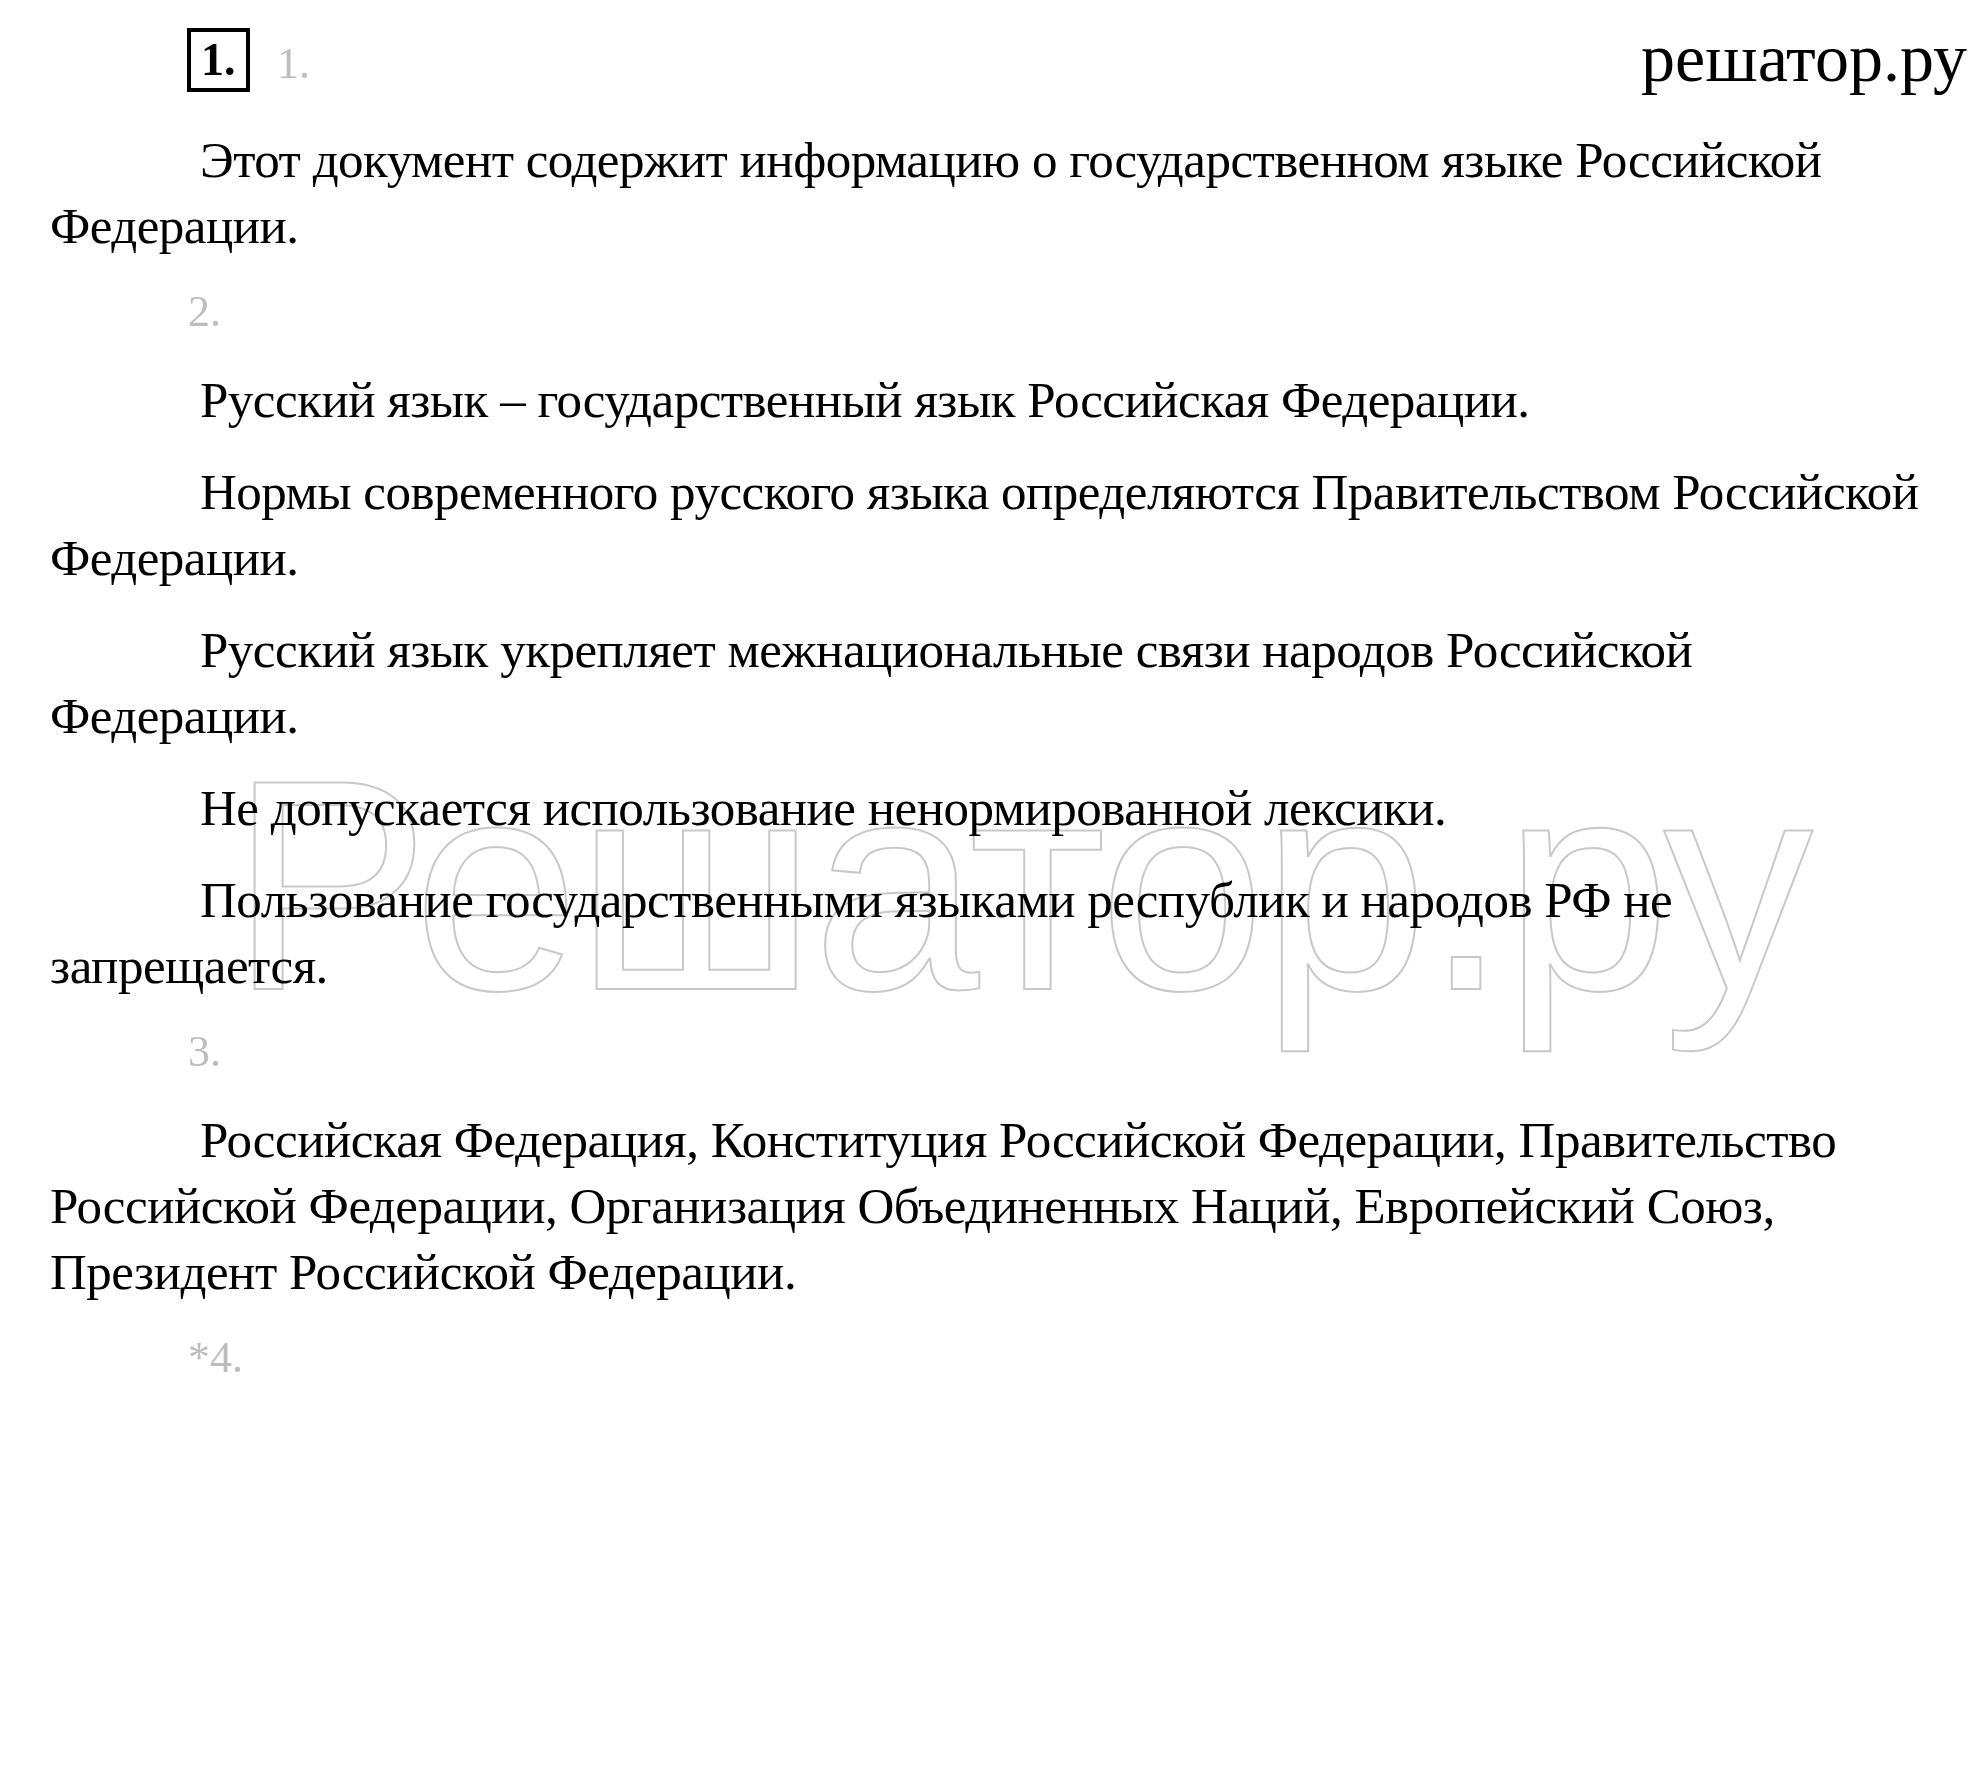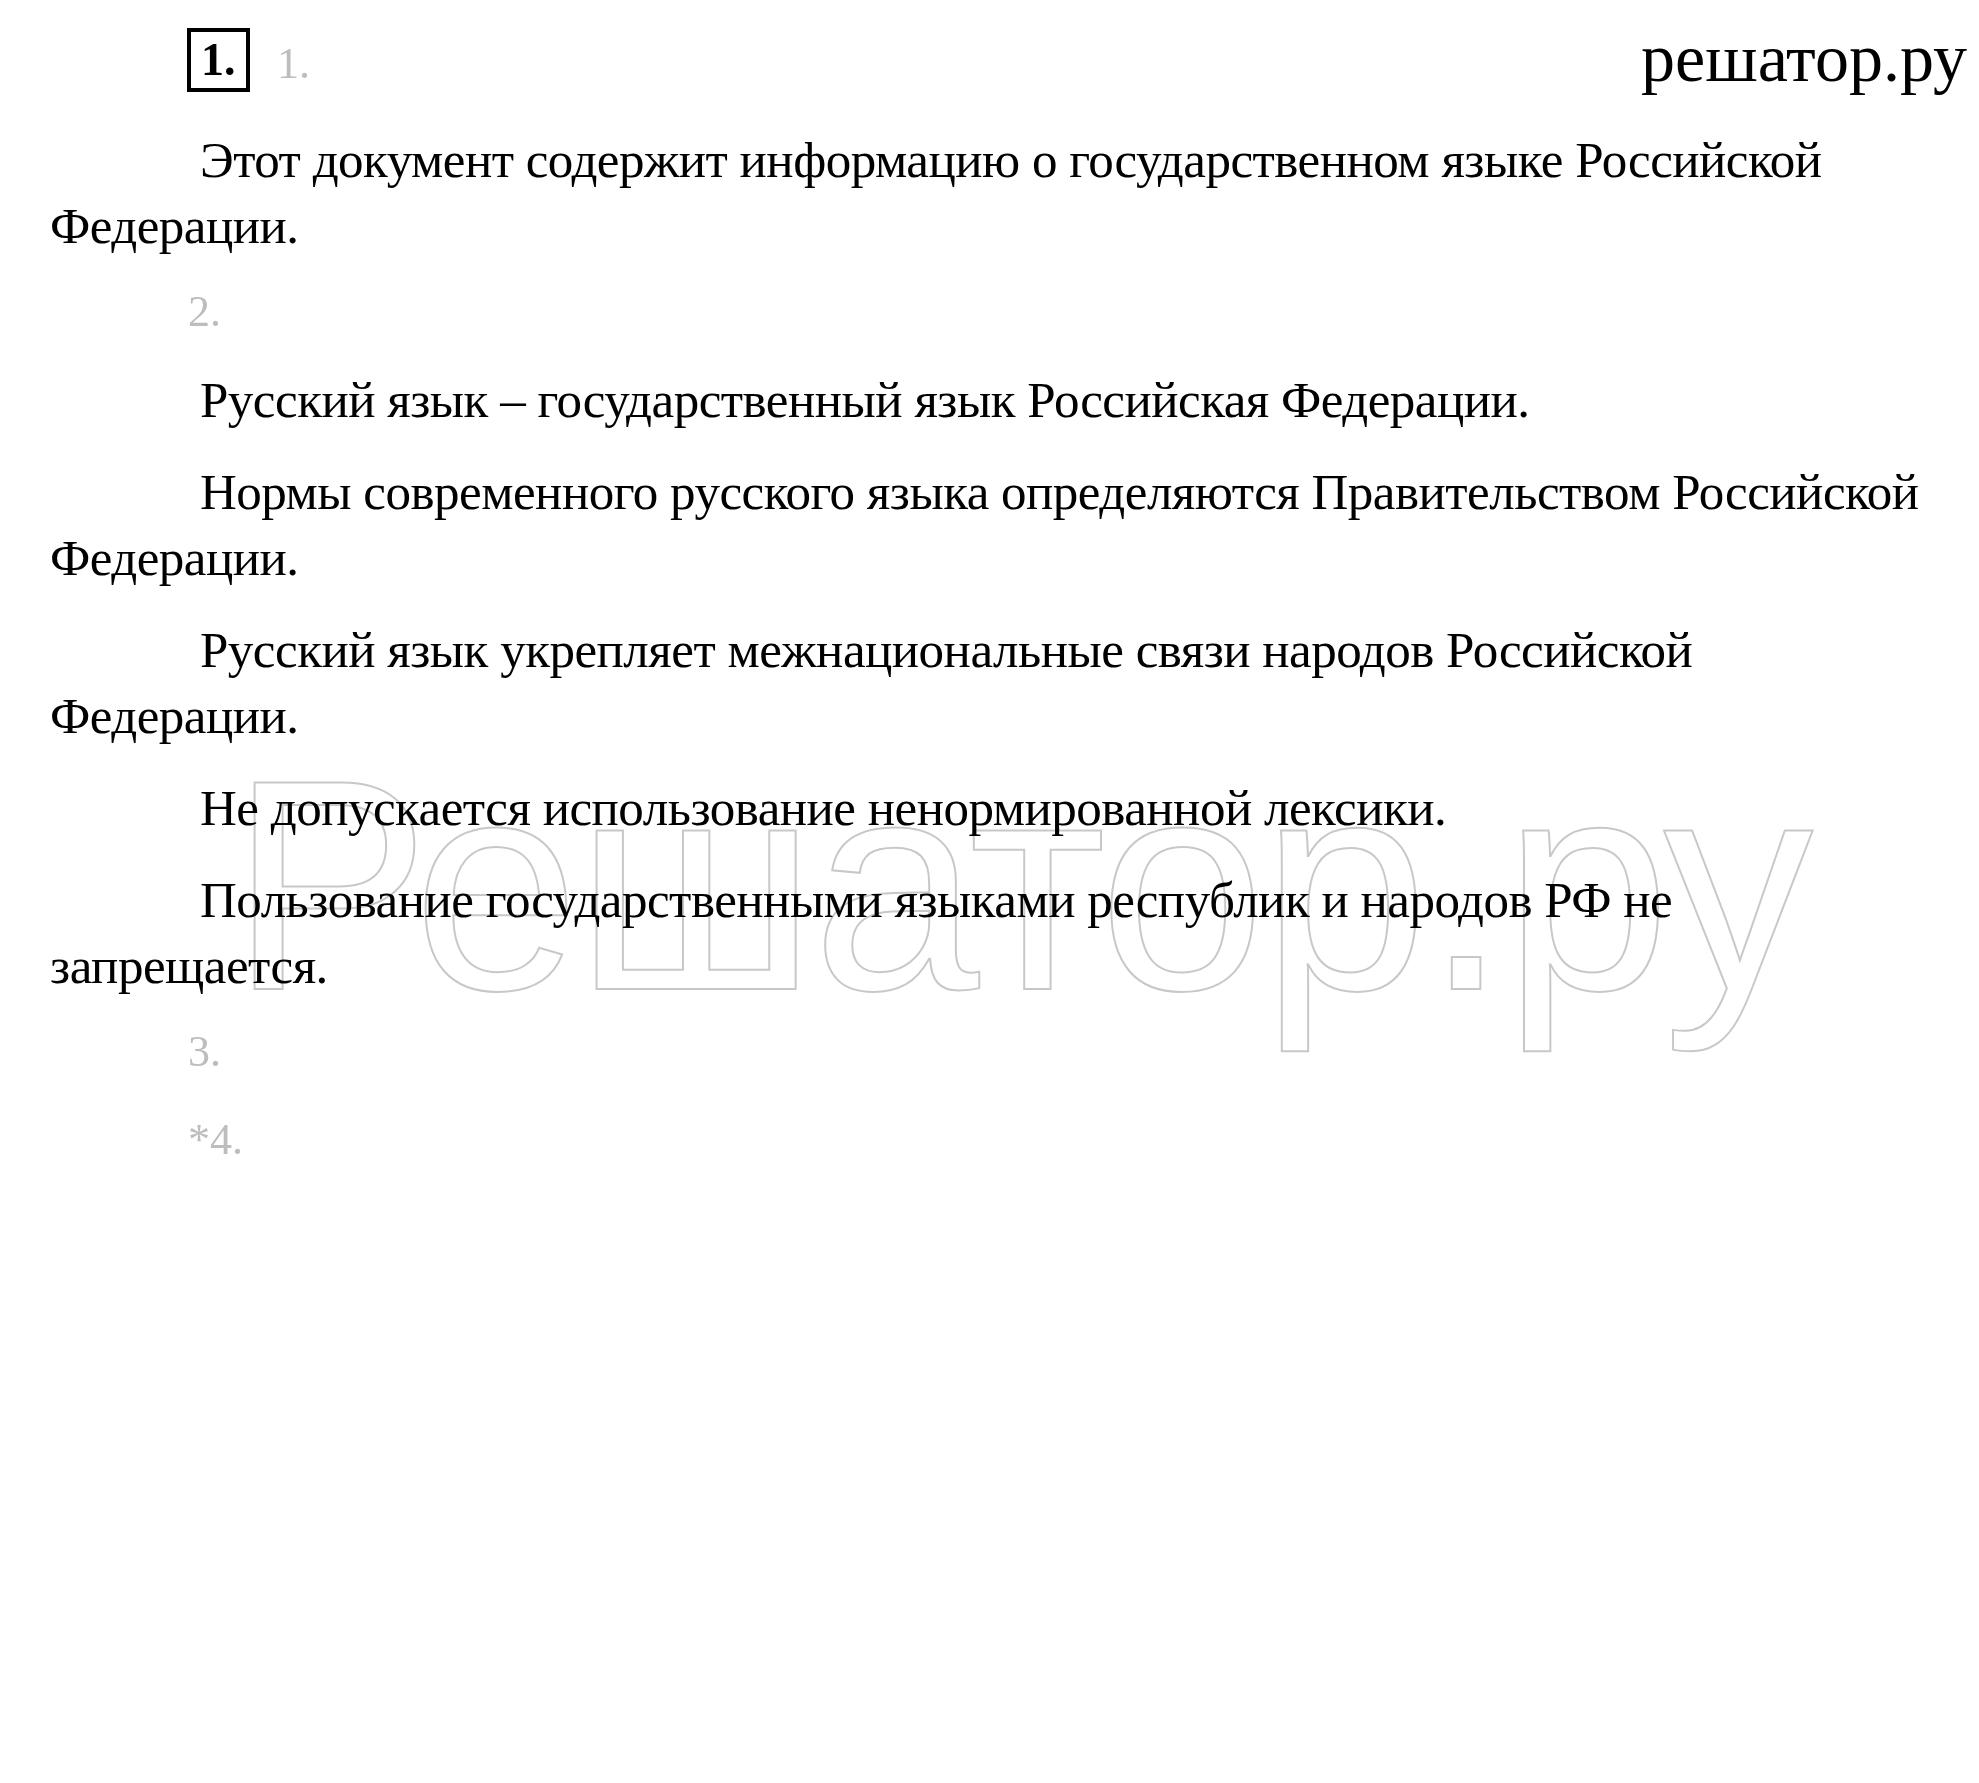--- a/index.html
+++ b/index.html
@@ -53,15 +53,16 @@
   <p>Этот документ содержит информацию о государственном языке Российской Федерации.</p>
 
   <div class="sub-label">2.</div>
   <p>Русский язык – государственный язык Российская Федерации.</p>
   <p class="gap">Нормы современного русского языка определяются Правительством Российской Федерации.</p>
   <p class="gap">Русский язык укрепляет межнациональные связи народов Российской Федерации.</p>
   <p class="gap">Не допускается использование ненормированной лексики.</p>
   <p class="gap">Пользование государственными языками республик и народов РФ не запрещается.</p>
 
   <div class="sub-label">3.</div>
+  <p>Российская Федерация, Конституция Российской Федерации, Правительство Российской Федерации, Организация Объединенных Наций, Европейский Союз, Президент Российской Федерации.</p>
 
   <div class="sub-label">*4.</div>
 </div>
 
 </body></html>

